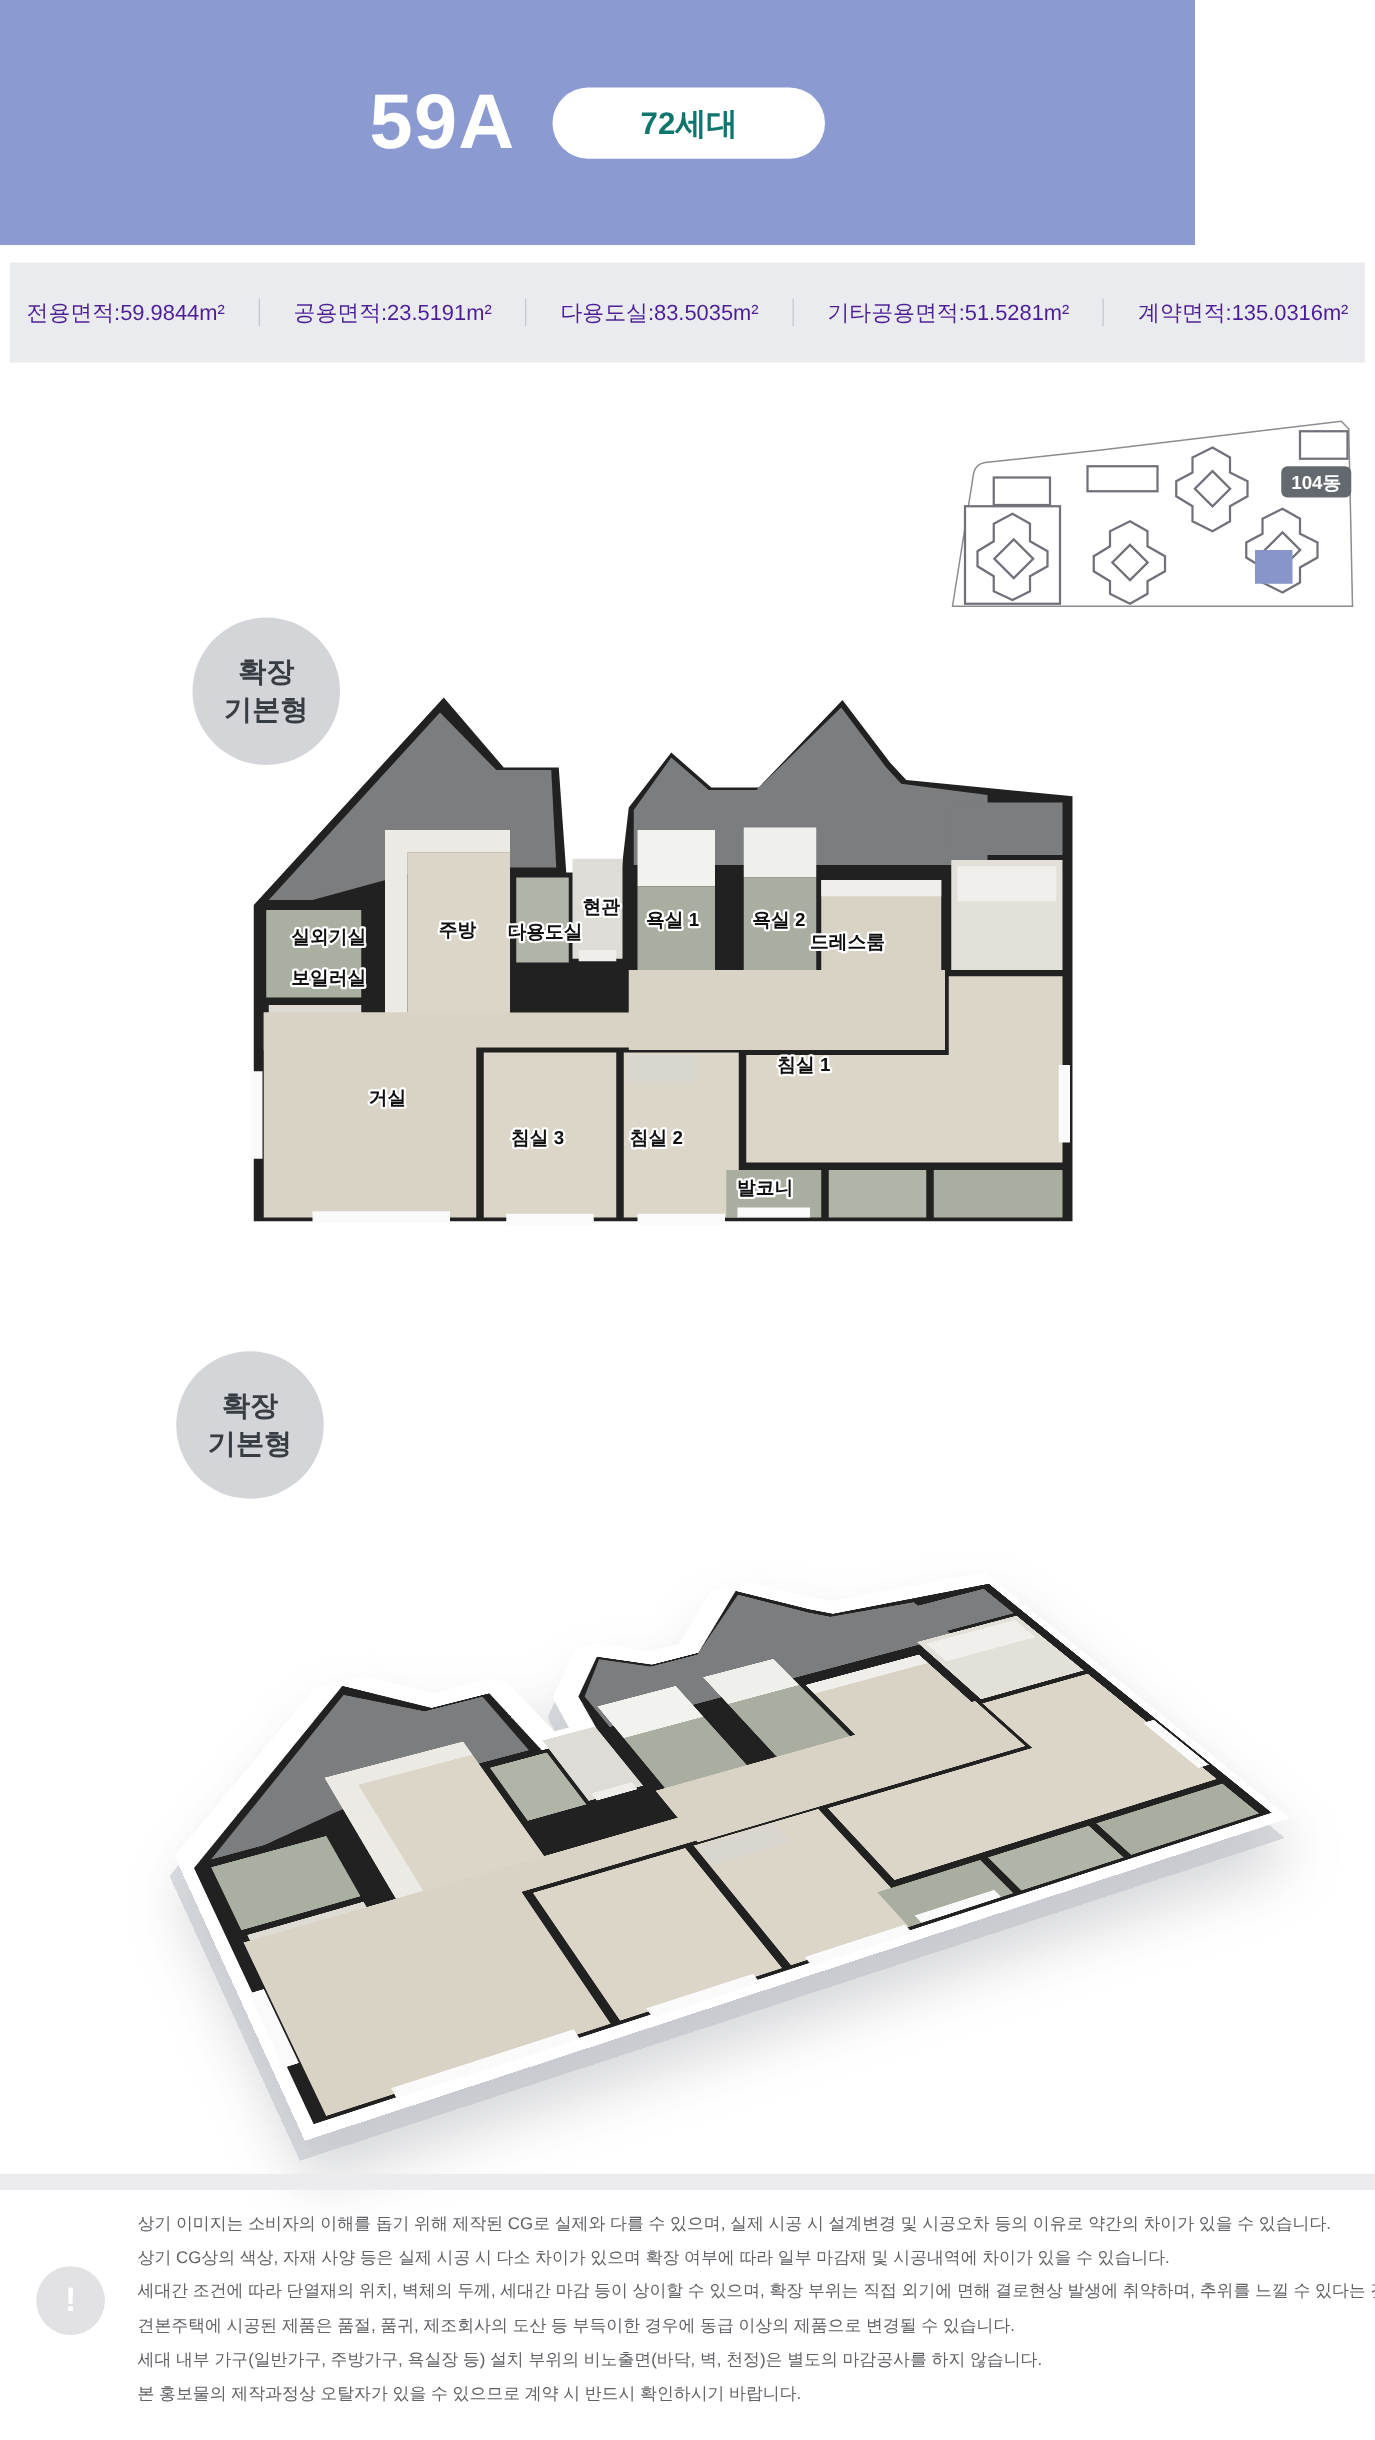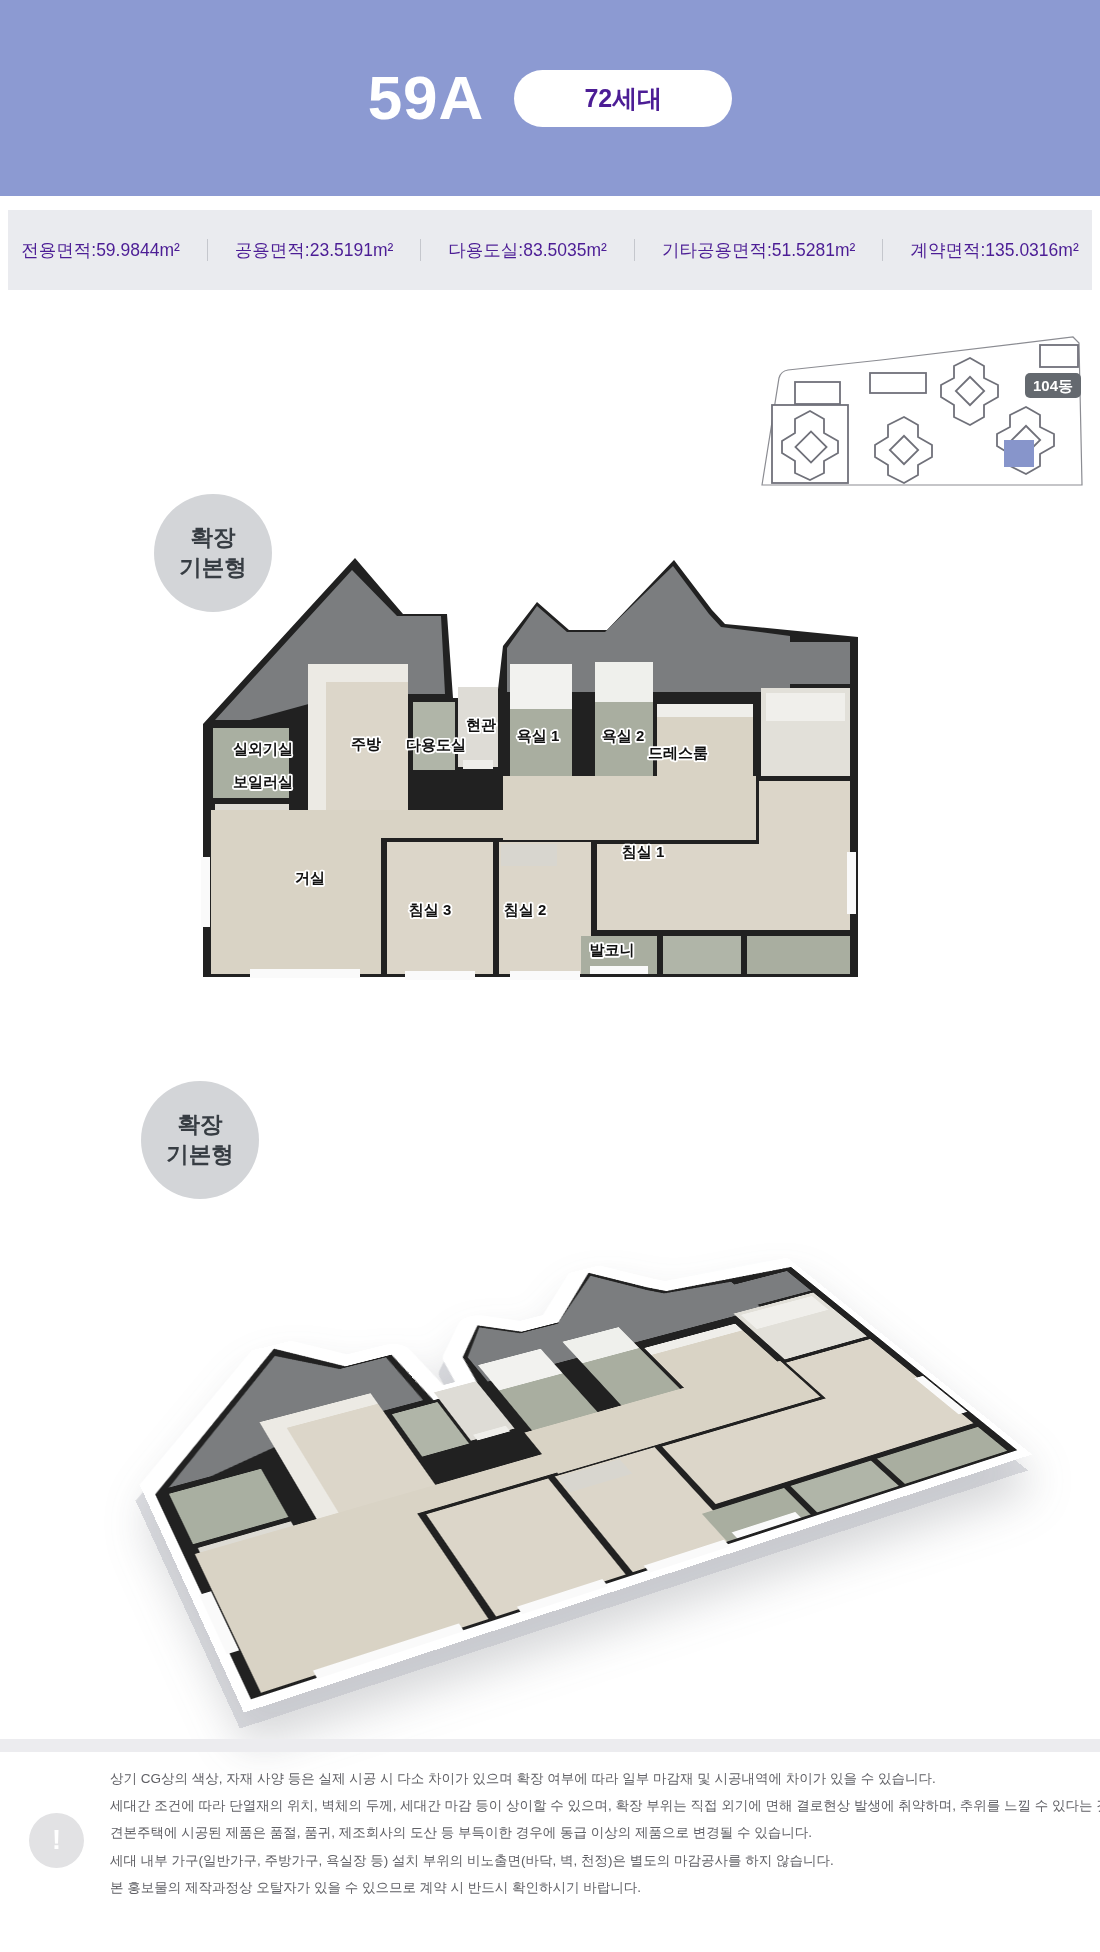--- a/index.html
+++ b/index.html
@@ -1,23 +1,23 @@
 <!DOCTYPE html>
 <html><head>
 <meta charset="utf-8">
 <style>
   html,body{margin:0;padding:0;background:#ffffff;}
   body{font-family:"Liberation Sans","DejaVu Sans",sans-serif; width:1100px; height:1952px; position:relative; overflow:hidden;}
   .abs{position:absolute;}
 
   
-  .header{left:0;top:0;width:1100px;height:196px;background:#8c9ad2;display:flex;align-items:center;justify-content:center;gap:30px;}
+  .header{left:0;top:0;width:956px;height:196px;background:#8c9ad2;display:flex;align-items:center;justify-content:center;gap:30px;}
   .unit-type{color:#ffffff;font-size:62px;font-weight:800;letter-spacing:1px;line-height:1;}
   .households-pill{background:#ffffff;border-radius:29px;height:57px;min-width:162px;display:flex;align-items:center;justify-content:center;padding:0 28px;}
-  .households-pill span{color:#4c1d95;font-size:25px;font-weight:700;}
+  .households-pill span{color:#0f766e;font-size:25px;font-weight:700;}
 
   
   .specbar{left:8px;top:210px;width:1084px;height:80px;background:#eaebef;display:flex;align-items:center;justify-content:center;}
   .spec-item{display:flex;align-items:center;font-size:17.5px;color:#4c1d95;white-space:nowrap;}
   .spec-item .lbl{font-weight:400;}
   .spec-divider{width:1px;height:22px;background:#c5c7cd;margin:0 27px;}
 
   
   .round-badge{width:118px;height:118px;border-radius:50%;background:#d3d5d8;display:flex;flex-direction:column;align-items:center;justify-content:center;}
   .round-badge span{color:#373d43;font-size:22.5px;font-weight:700;line-height:30px;}
@@ -192,18 +192,19 @@
 <div class="abs iso-wrap">
   <svg width="670" height="435" viewBox="0 0 670 435">
     <path d="M 8,172 L 160,6 L 208,62 L 252,62 L 258,146 L 302,146 L 308,94 L 342,50 L 374,78 L 412,78 L 479,8 L 517,58 L 530,72 L 663,85 L 663,425 L 8,425 Z" fill="#ffffff" stroke="#ffffff" stroke-width="36" stroke-linejoin="round"></path>
     <use href="#plan-geo"></use>
   </svg>
 </div>
 
 <div class="abs footer-band"></div>
 <div class="abs disc-icon">!</div>
 <div class="abs disclaimer">
+  <p>상기 이미지는 소비자의 이해를 돕기 위해 제작된 CG로 실제와 다를 수 있으며, 실제 시공 시 설계변경 및 시공오차 등의 이유로 약간의 차이가 있을 수 있습니다.</p>
   <p>상기 CG상의 색상, 자재 사양 등은 실제 시공 시 다소 차이가 있으며 확장 여부에 따라 일부 마감재 및 시공내역에 차이가 있을 수 있습니다.</p>
   <p>세대간 조건에 따라 단열재의 위치, 벽체의 두께, 세대간 마감 등이 상이할 수 있으며, 확장 부위는 직접 외기에 면해 결로현상 발생에 취약하며, 추위를 느낄 수 있다는 것을 참고하시기 바랍니다.</p>
   <p>견본주택에 시공된 제품은 품절, 품귀, 제조회사의 도산 등 부득이한 경우에 동급 이상의 제품으로 변경될 수 있습니다.</p>
   <p>세대 내부 가구(일반가구, 주방가구, 욕실장 등) 설치 부위의 비노출면(바닥, 벽, 천정)은 별도의 마감공사를 하지 않습니다.</p>
   <p>본 홍보물의 제작과정상 오탈자가 있을 수 있으므로 계약 시 반드시 확인하시기 바랍니다.</p>
 </div>
 
 </body></html>

